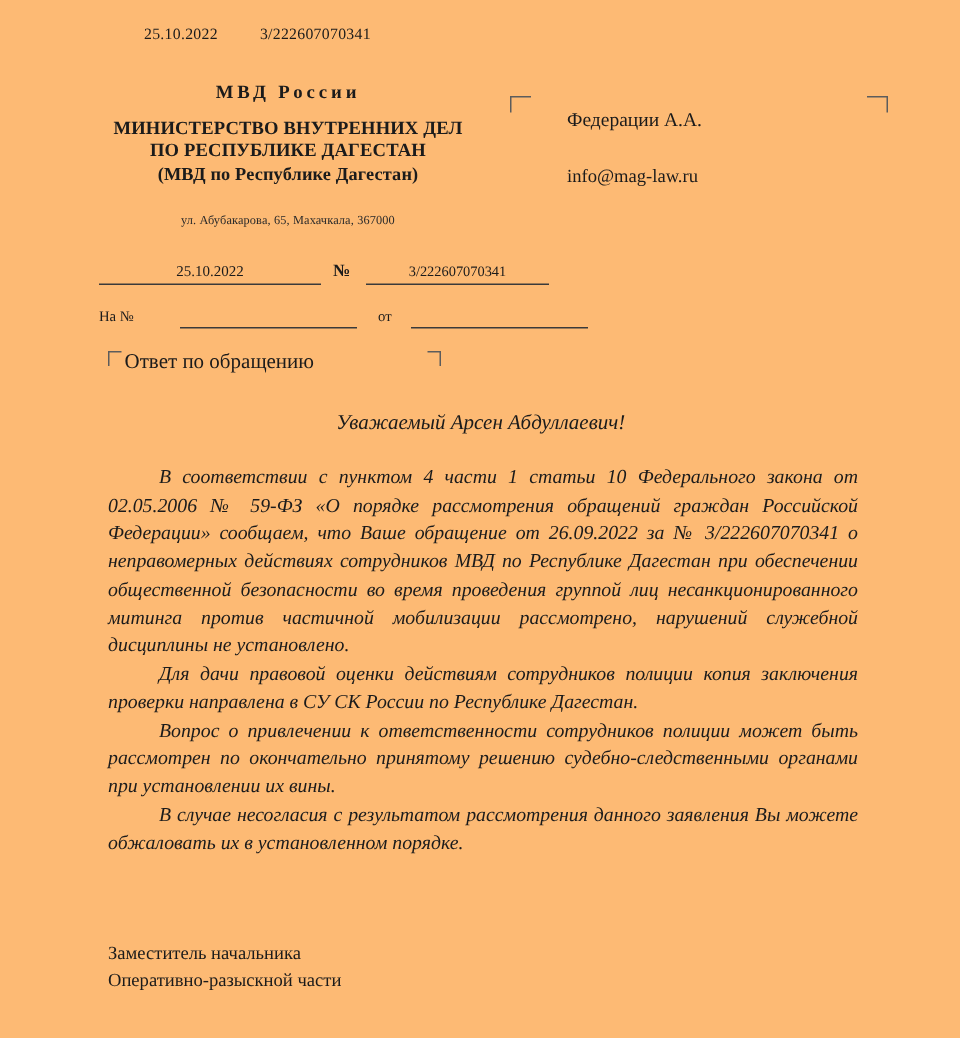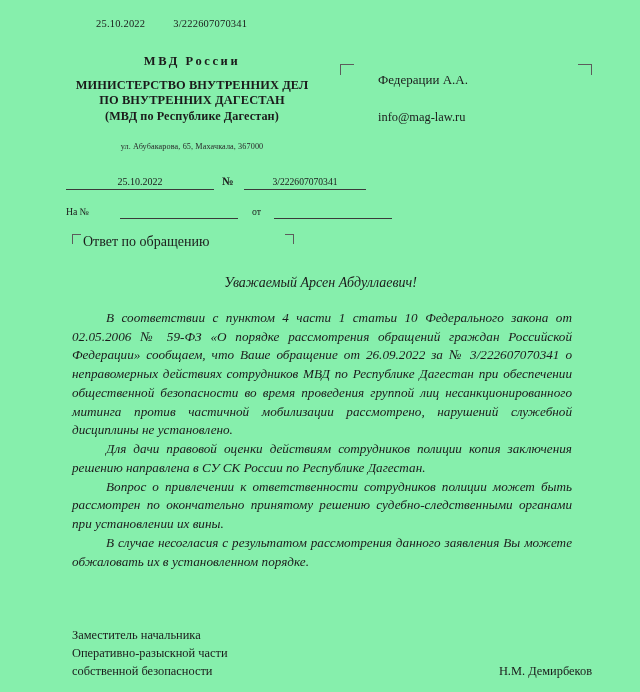--- a/index.html
+++ b/index.html
@@ -12,21 +12,21 @@
     height: 692px;
     font-family: "Liberation Serif", "DejaVu Serif", serif;
     color: #1b1b1b;
     position: relative;
     overflow: hidden;
   }
   .page {
     position: relative;
     width: 640px;
     height: 692px;
-    background: #86efac;
+    background: #fdba74;
   }
 
   
   .stamp-line {
     position: absolute;
     left: 96px;
     top: 18px;
     font-size: 10.5px;
     letter-spacing: 0.2px;
     white-space: nowrap;
@@ -235,21 +235,21 @@
 <div class="page">
 
   <div class="stamp-line">
     <span>25.10.2022</span><span class="stamp-num">3/222607070341</span>
   </div>
 
   <div class="letterhead">
     <div class="lh-ministry">МВД России</div>
     <div class="lh-main">
       <div>МИНИСТЕРСТВО ВНУТРЕННИХ ДЕЛ</div>
-      <div>ПО ВНУТРЕННИХ ДАГЕСТАН</div>
+      <div>ПО РЕСПУБЛИКЕ ДАГЕСТАН</div>
       <div class="lh-paren">(МВД по Республике Дагестан)</div>
     </div>
     <div class="lh-address">ул. Абубакарова, 65, Махачкала, 367000</div>
   </div>
 
   <div class="addressee">
     <span class="corner tl"></span>
     <span class="corner tr"></span>
     <div class="addr-name">Федерации А.А.</div>
     <div class="addr-email">info@mag-law.ru</div>
@@ -280,29 +280,25 @@
   <div class="subject">
     <span class="corner tl"></span>
     <span class="corner tr"></span>
     <span class="subject-text">Ответ по обращению</span>
   </div>
 
   <div class="greeting">Уважаемый Арсен Абдуллаевич!</div>
 
   <div class="body-text">
     <p>В соответствии с пунктом 4 части 1 статьи 10 Федерального закона от 02.05.2006 № 59-ФЗ «О порядке рассмотрения обращений граждан Российской Федерации» сообщаем, что Ваше обращение от 26.09.2022 за № 3/222607070341 о неправомерных действиях сотрудников МВД по Республике Дагестан при обеспечении общественной безопасности во время проведения группой лиц несанкционированного митинга против частичной мобилизации рассмотрено, нарушений служебной дисциплины не установлено.</p>
-    <p>Для дачи правовой оценки действиям сотрудников полиции копия заключения решению направлена в СУ СК России по Республике Дагестан.</p>
+    <p>Для дачи правовой оценки действиям сотрудников полиции копия заключения проверки направлена в СУ СК России по Республике Дагестан.</p>
     <p>Вопрос о привлечении к ответственности сотрудников полиции может быть рассмотрен по окончательно принятому решению судебно-следственными органами при установлении их вины.</p>
     <p>В случае несогласия с результатом рассмотрения данного заявления Вы можете обжаловать их в установленном порядке.</p>
   </div>
 
   <div class="signature">
     <div class="sig-lines">
       <div>Заместитель начальника</div>
       <div>Оперативно-разыскной части</div>
-      <div class="sig-row">
-        <span>собственной безопасности</span>
-        <span class="sig-name">Н.М. Демирбеков</span>
-      </div>
     </div>
   </div>
 
 </div>
 
 </body></html>

